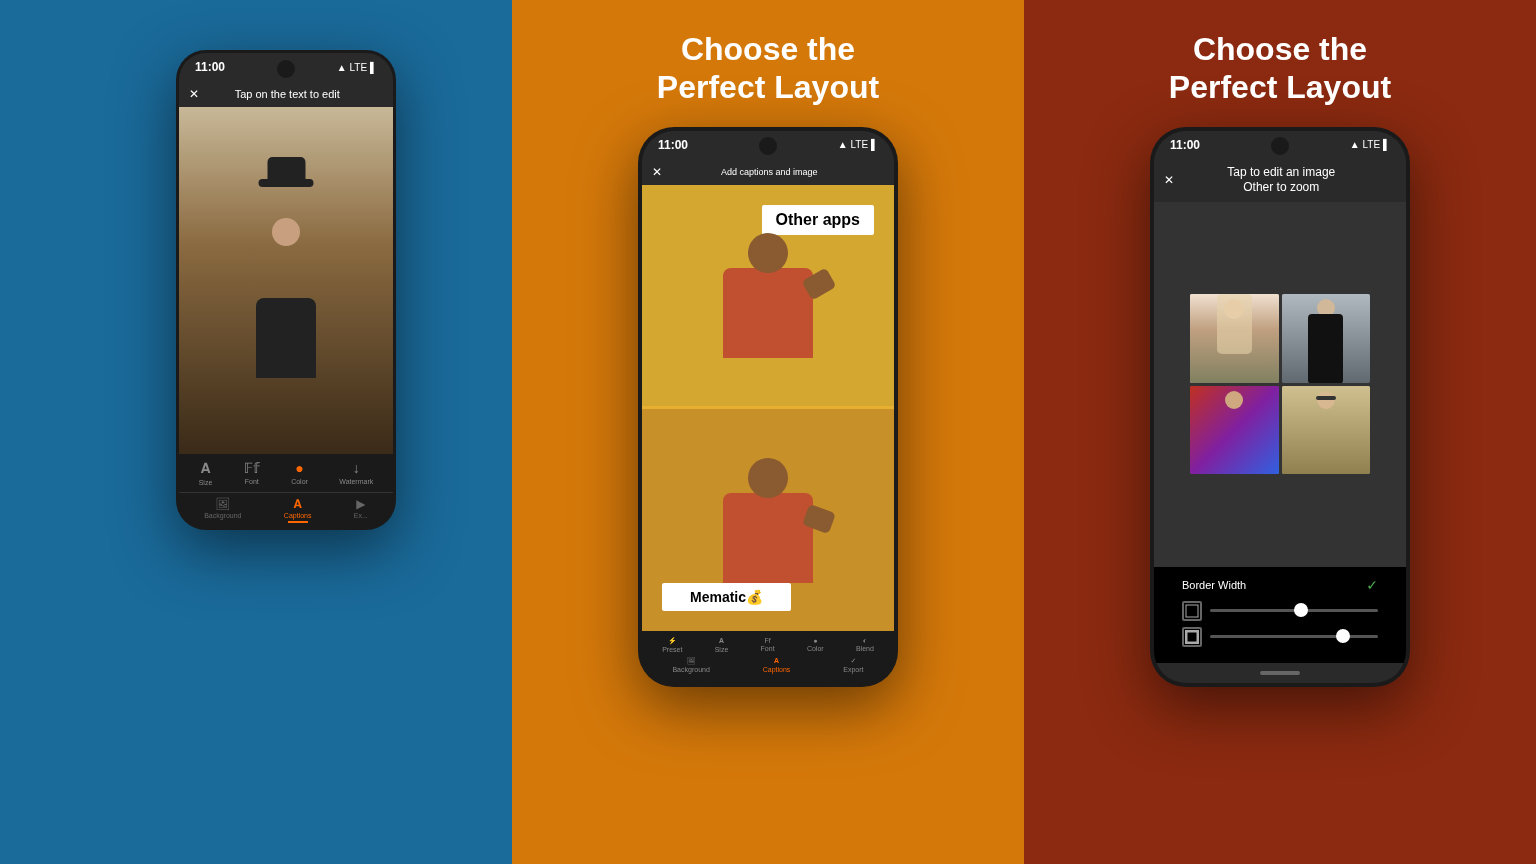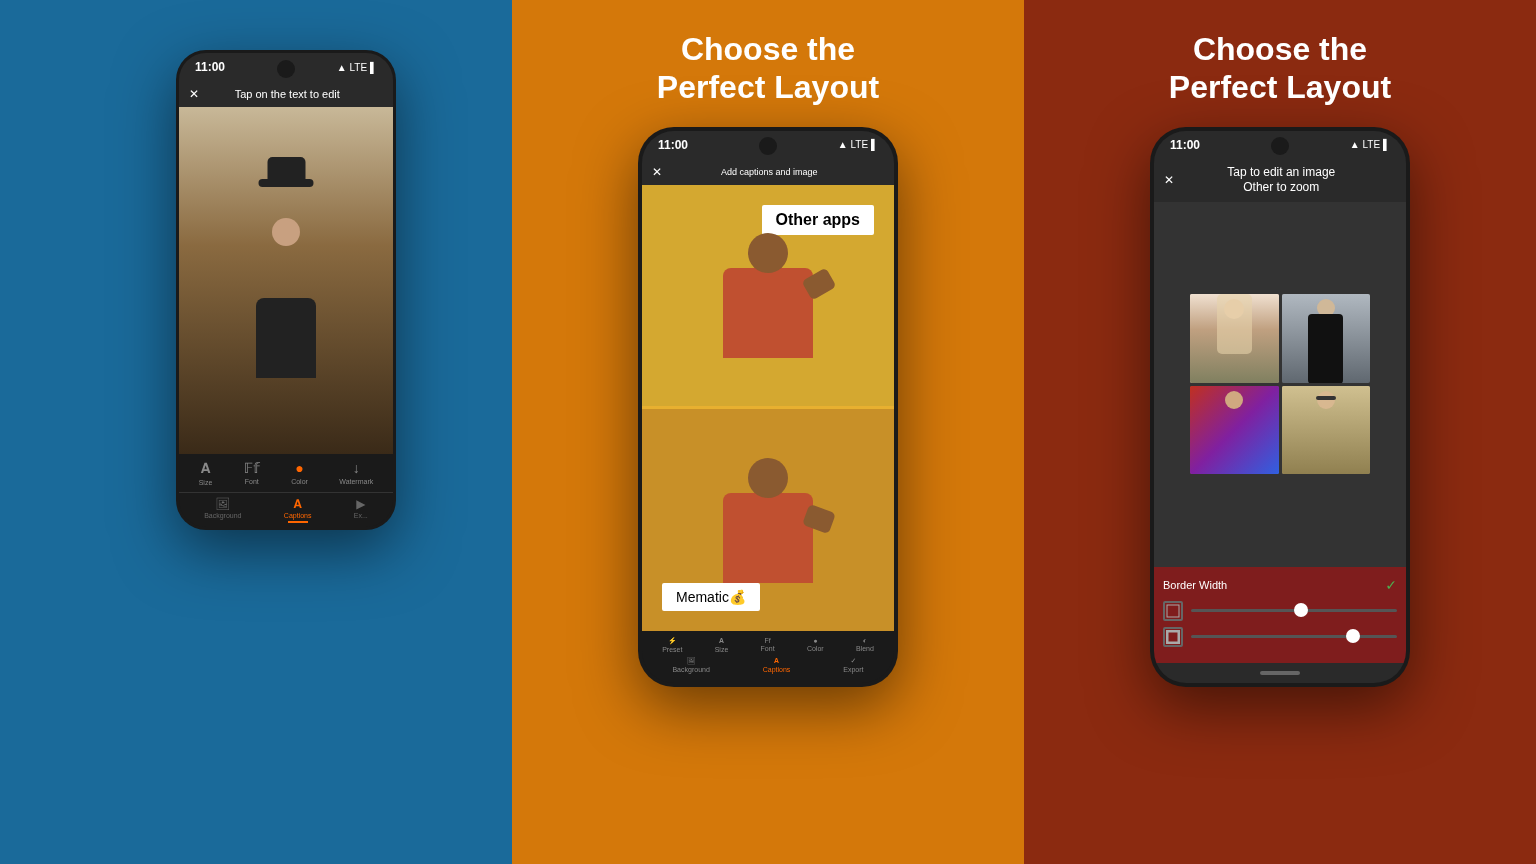--- a/index.html
+++ b/index.html
@@ -292,22 +292,22 @@
     .collage-cell {
       border-radius: 2px;
       overflow: hidden;
     }
     .cell-1 { background: linear-gradient(135deg, #e8d0c0 0%, #c0a090 100%); }
     .cell-2 { background: linear-gradient(135deg, #808080 0%, #404040 100%); }
     .cell-3 { background: linear-gradient(135deg, #c04030 0%, #8040c0 80%, #4080ff 100%); }
     .cell-4 { background: linear-gradient(135deg, #d0b880 0%, #908060 100%); }
 
     .settings-area {
-      background: #7f1d1d;
-      padding: 10px 9px;
+      background: #000000;
+      padding: 10px 28px;
     }
     .settings-row {
       display: flex;
       align-items: center;
       justify-content: space-between;
       margin-bottom: 8px;
     }
     .settings-label {
       color: white;
       font-size: 11px;
@@ -484,21 +484,21 @@
         <div class="meme-bottom">
 
           <div style="position:relative;display:flex;flex-direction:column;align-items:center;">
             <div style="width:40px;height:40px;background:#8a5a30;border-radius:50%;position:relative;z-index:2;"></div>
             <div style="width:90px;height:90px;background:#c05030;border-radius:8px 8px 0 0;margin-top:-5px;position:relative;">
 
               <div style="position:absolute;right:-20px;top:15px;width:28px;height:22px;background:#8a5a30;border-radius:5px;transform:rotate(20deg);"></div>
             </div>
           </div>
 
-          <div style="position:absolute;bottom:20px;left:20px;background:white;color:black;font-weight:normal;padding:6px 14px;font-size:14px;border-radius:2px;">
+          <div style="position:absolute;bottom:20px;left:20px;background:white;color:black;font-weight:bold;padding:6px 28px;font-size:14px;border-radius:2px;">
             <span>Mematic</span><span style="color:#ff6600;">💰</span>
           </div>
         </div>
       </div>
 
       <div class="bottom-toolbar-2">
         <div class="toolbar-row">
           <div class="toolbar-btn">
             <span>⚡</span>
             <span>Preset</span>

